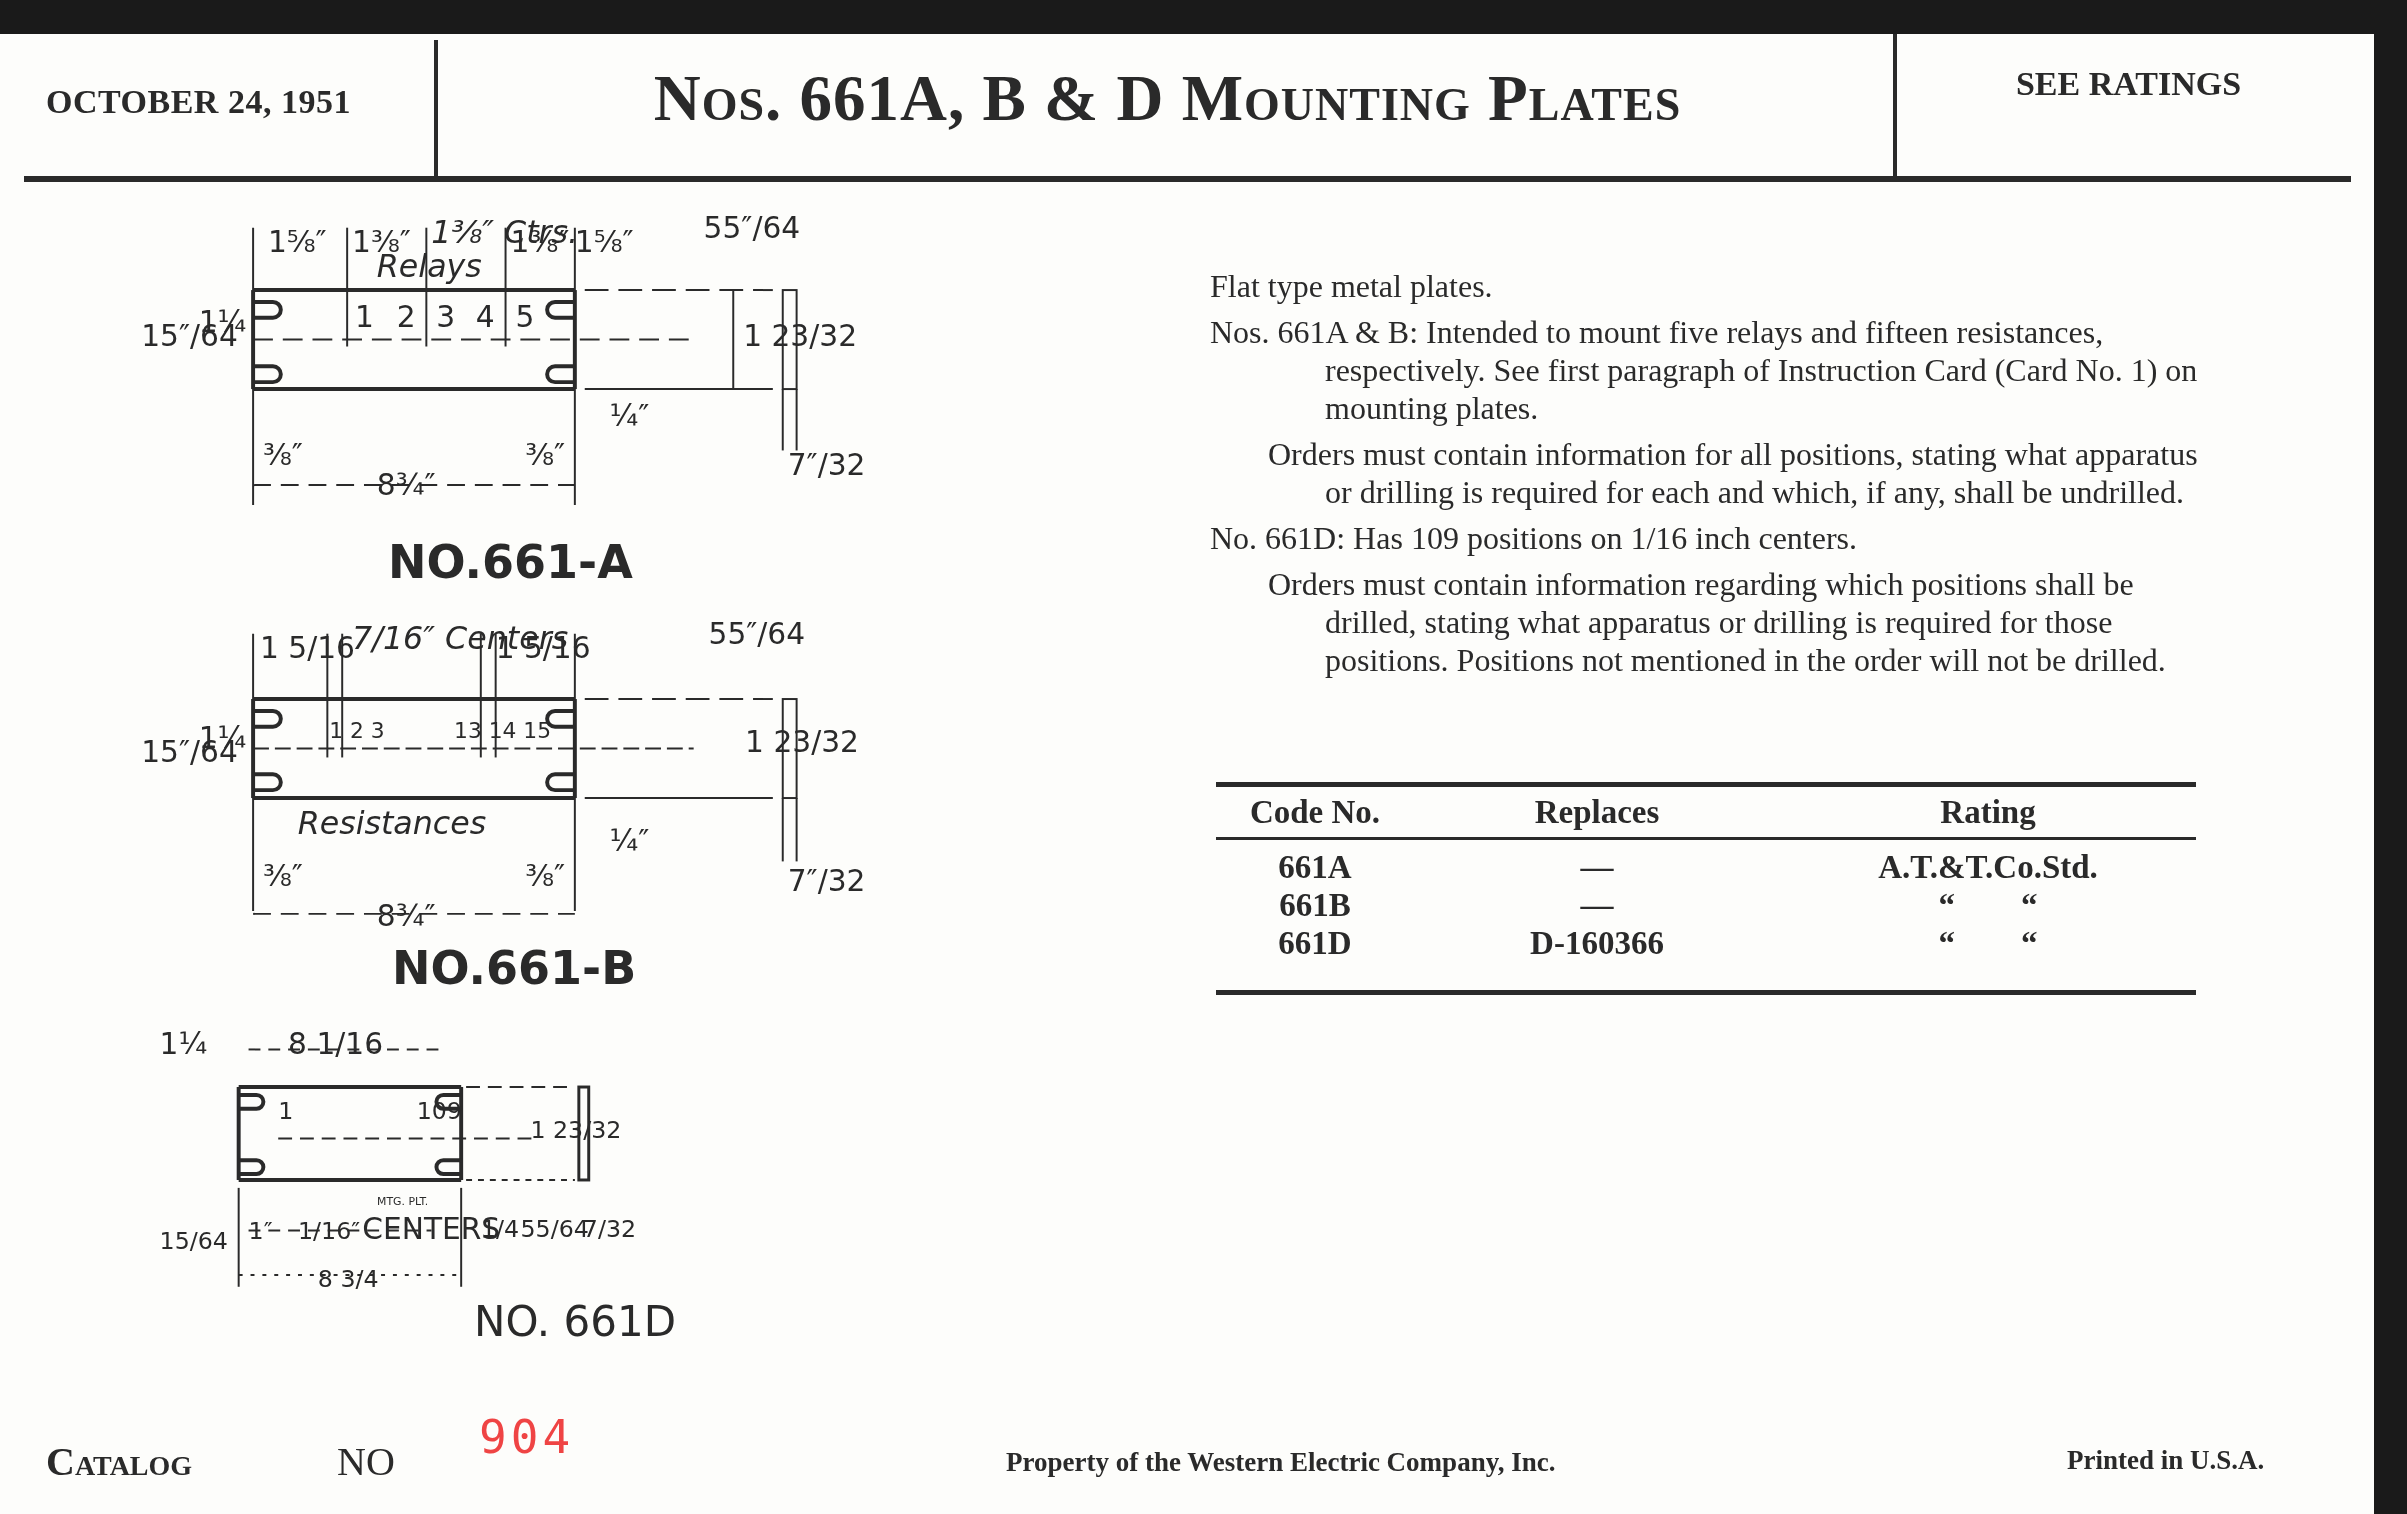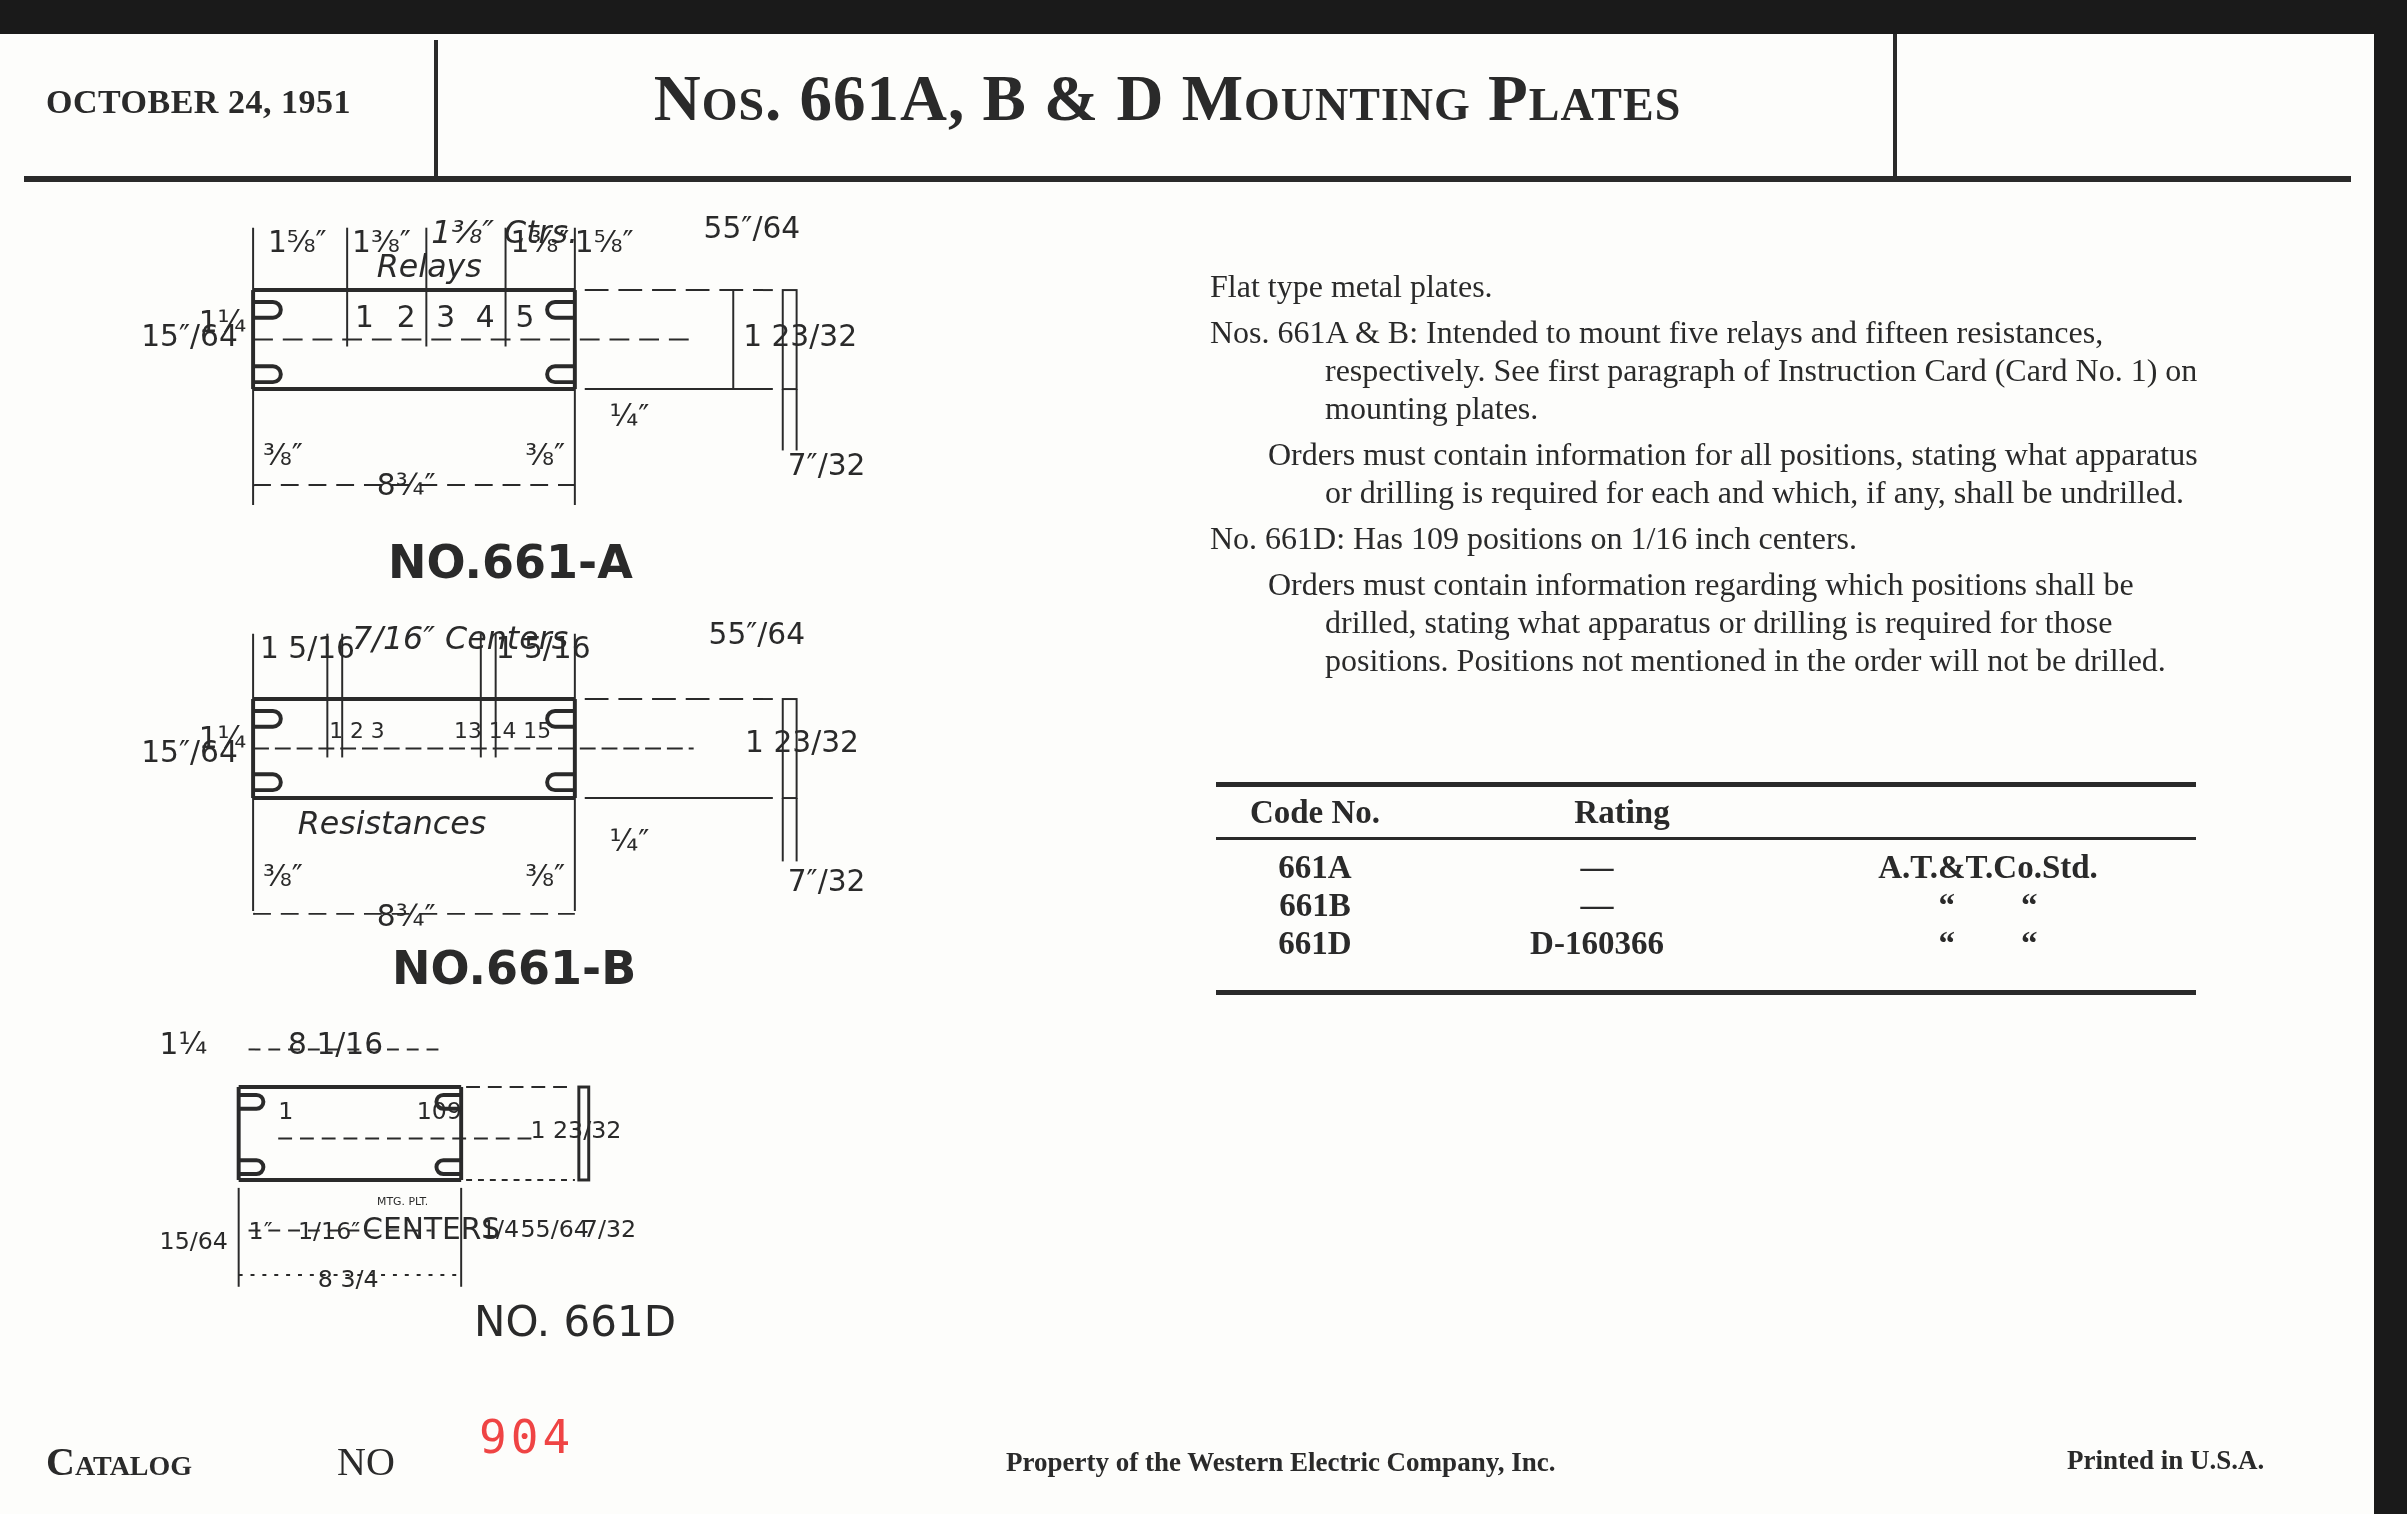--- a/index.html
+++ b/index.html
@@ -40,20 +40,21 @@
 <body>
 
 <div class="card"></div>
 <div class="rightbar"></div>
 
 <div class="hdr-date">OCTOBER 24, 1951</div>
 <div class="vline" style="left:434px; top:40px; height:139px;"></div>
 <div class="hdr-title">Nos. 661A, B &amp; D Mounting Plates</div>
 <div class="vline" style="left:1893px; top:34px; height:145px;"></div>
 <div class="hdr-ratings">
+  <div>SEE RATINGS</div>
 </div>
 <div class="hrule"></div>
 
 <div class="drawing" style="left:139px; top:198px; width:941px; height:396px;">
   <svg width="941" height="396" viewBox="0 0 950 400">
     <g stroke="#2a2a2a" stroke-width="4" fill="none">
       <line x1="115" y1="93" x2="440" y2="93"></line>
       <line x1="115" y1="193" x2="440" y2="193"></line>
       <line x1="115" y1="93" x2="115" y2="193"></line>
       <line x1="440" y1="93" x2="440" y2="193"></line>
@@ -193,20 +194,21 @@
   <p class="hang"><span>Nos. 661A &amp; B:</span> <span>Intended to mount five relays and fifteen resistances, respectively. See first paragraph of Instruction Card (Card No. 1) on mounting plates.</span></p>
   <p class="hang2">Orders must contain information for all positions, stating what apparatus or drilling is required for each and which, if any, shall be undrilled.</p>
   <p class="hang"><span>No. 661D:</span> <span>Has 109 positions on 1/16 inch centers.</span></p>
   <p class="hang2">Orders must contain information regarding which positions shall be drilled, stating what apparatus or drilling is required for those positions. Positions not mentioned in the order will not be drilled.</p>
 </div>
 
 <div class="tbl">
   <div class="rule-thick"></div>
   <div class="row hrow">
     <div class="c1">Code No.</div>
+    <div class="c2">Replaces</div>
     <div class="c3">Rating</div>
   </div>
   <div class="rule-thin"></div>
   <div class="body">
     <div class="row">
       <div class="c1">661A</div>
       <div class="c2">—</div>
       <div class="c3">A.T.&amp;T.Co.Std.</div>
     </div>
     <div class="row">

